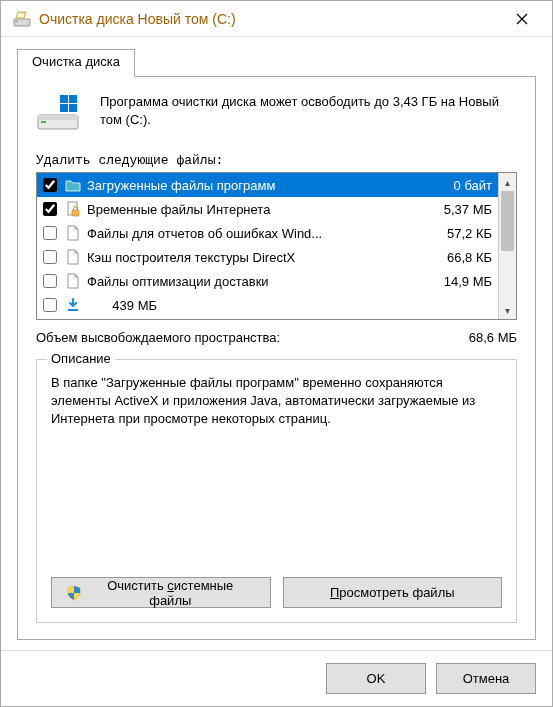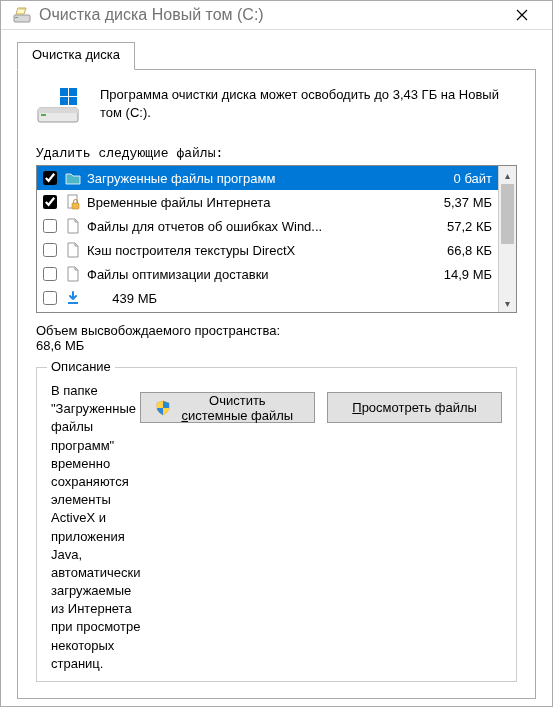--- a/index.html
+++ b/index.html
@@ -28,22 +28,22 @@
     border-bottom: 1px solid #ddd;
     background: #fff;
   }
   .titlebar .icon {
     width: 18px; height: 18px;
     margin-right: 8px;
     display:flex; align-items:center; justify-content:center;
   }
   .titlebar .title {
     flex: 1;
-    font-size: 16px;
-    color: #737373;
+    font-size: 14px;
+    color: #a16207;
   }
   .titlebar .close {
     width: 40px; height: 28px;
     display:flex; align-items:center; justify-content:center;
     color:#000;
   }
 
   .body {
     flex: 1;
     padding: 12px 16px 10px 16px;
@@ -161,31 +161,30 @@
     top:18px; left:2px; right:2px;
     height:60px;
     background:#c2c2c2;
   }
 
   .total-row {
     display:flex;
     justify-content:space-between;
     margin-top:10px;
     font-size:13px;
-    flex-direction:column;
   }
 
   .group {
     margin-top:14px;
     border:1px solid #ccc;
-    padding: 14px 14px 8px 14px;
+    padding: 14px 14px 14px 14px;
     position:relative;
     flex:1;
     display:flex;
-    flex-direction:row;
+    flex-direction:column;
   }
   .group-title {
     position:absolute;
     top:-9px; left:10px;
     background:#fff;
     padding:0 4px;
     font-size:13px;
   }
   .desc-text {
     font-size:13px;

